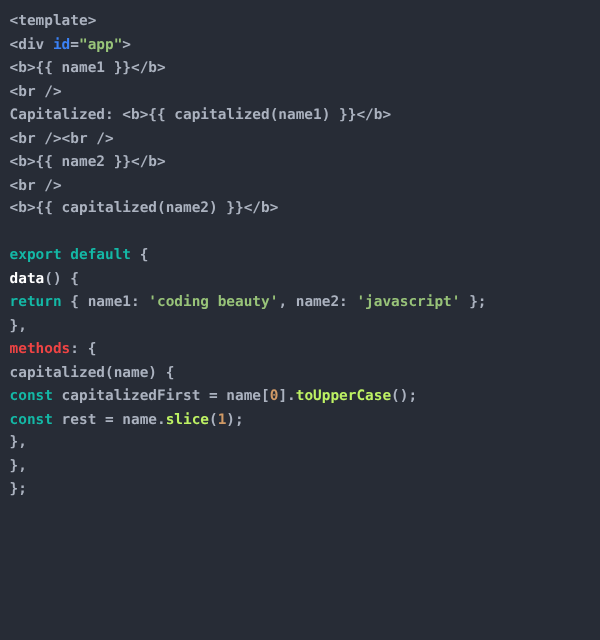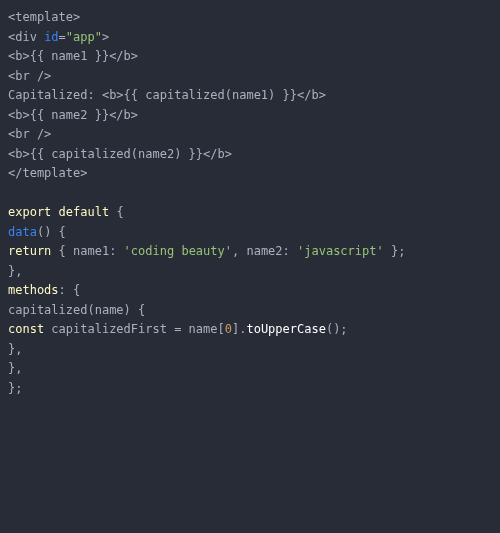--- a/index.html
+++ b/index.html
@@ -14,48 +14,50 @@
     font-family: "Lucida Console", Monaco, Consolas, monospace;
     font-size: 12px;
     line-height: 19.5px;
     padding: 8px 0 0 8px;
     color: #abb2bf;
     box-sizing: border-box;
   }
   .line {
     white-space: pre;
     display: block;
+    font-weight: bold;
   }
   
   .c-default   { color: #abb2bf; }
-  .c-keyword   { color: #fef9c3; }   
+  .c-keyword   { color: #14b8a6; }   
   .c-attr      { color: #3b82f6; }   
   .c-string    { color: #98c379; }   
-  .c-func      { color: #3b82f6; }   
-  .c-method    { color: #ffffff; }   
+  .c-func      { color: #ffffff; }   
+  .c-method    { color: #bef264; }   
   .c-num       { color: #d19a66; }
-  .c-prop      { color: #fef9c3; }   
+  .c-prop      { color: #ef4444; }   
 </style>
 </head>
 <body>
 
 <div id="code">
     <span class="line"><span class="c-default">&lt;template&gt;</span></span>
     <span class="line"><span class="c-default">&lt;div </span><span class="c-attr">id</span><span class="c-default">=</span><span class="c-string">"app"</span><span class="c-default">&gt;</span></span>
     <span class="line"><span class="c-default">&lt;b&gt;{{ name1 }}&lt;/b&gt;</span></span>
     <span class="line"><span class="c-default">&lt;br /&gt;</span></span>
     <span class="line"><span class="c-default">Capitalized: &lt;b&gt;{{ capitalized(name1) }}&lt;/b&gt;</span></span>
+    <span class="line"><span class="c-default">&lt;br /&gt;&lt;br /&gt;</span></span>
     <span class="line"><span class="c-default">&lt;b&gt;{{ name2 }}&lt;/b&gt;</span></span>
     <span class="line"><span class="c-default">&lt;br /&gt;</span></span>
     <span class="line"><span class="c-default">&lt;b&gt;{{ capitalized(name2) }}&lt;/b&gt;</span></span>
-    <span class="line"><span class="c-default">&lt;/template&gt;</span></span>
     <span class="line">&nbsp;</span>
     <span class="line"><span class="c-keyword">export</span><span class="c-default"> </span><span class="c-keyword">default</span><span class="c-default"> {</span></span>
     <span class="line"><span class="c-func">data</span><span class="c-default">() {</span></span>
     <span class="line"><span class="c-keyword">return</span><span class="c-default"> { name1: </span><span class="c-string">'coding beauty'</span><span class="c-default">, name2: </span><span class="c-string">'javascript'</span><span class="c-default"> };</span></span>
     <span class="line"><span class="c-default">},</span></span>
     <span class="line"><span class="c-prop">methods</span><span class="c-default">: {</span></span>
     <span class="line"><span class="c-default">capitalized(name) {</span></span>
     <span class="line"><span class="c-keyword">const</span><span class="c-default"> capitalizedFirst = name[</span><span class="c-num">0</span><span class="c-default">].</span><span class="c-method">toUpperCase</span><span class="c-default">();</span></span>
+    <span class="line"><span class="c-keyword">const</span><span class="c-default"> rest = name.</span><span class="c-method">slice</span><span class="c-default">(</span><span class="c-num">1</span><span class="c-default">);</span></span>
     <span class="line"><span class="c-default">},</span></span>
     <span class="line"><span class="c-default">},</span></span>
     <span class="line"><span class="c-default">};</span></span>
   </div>
 
 </body></html>

